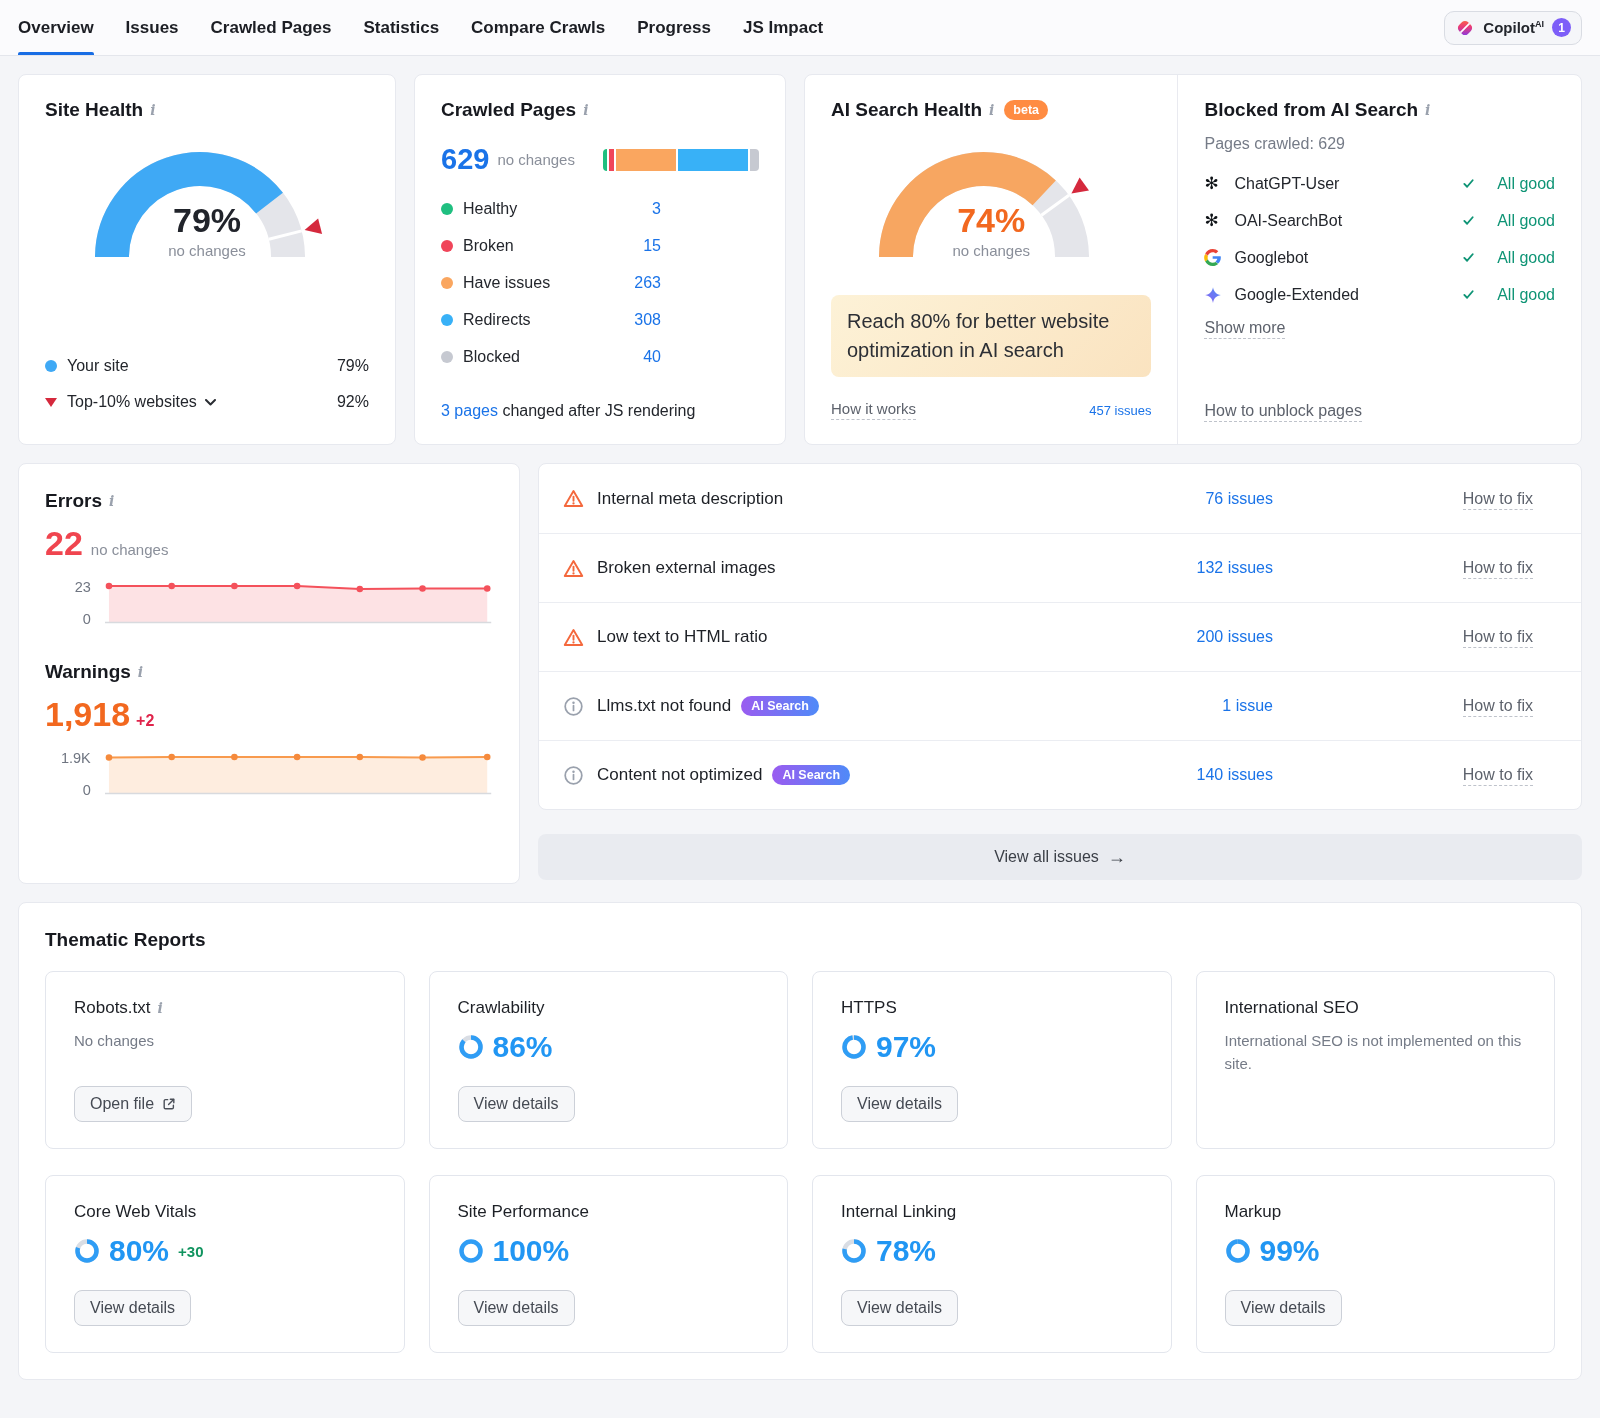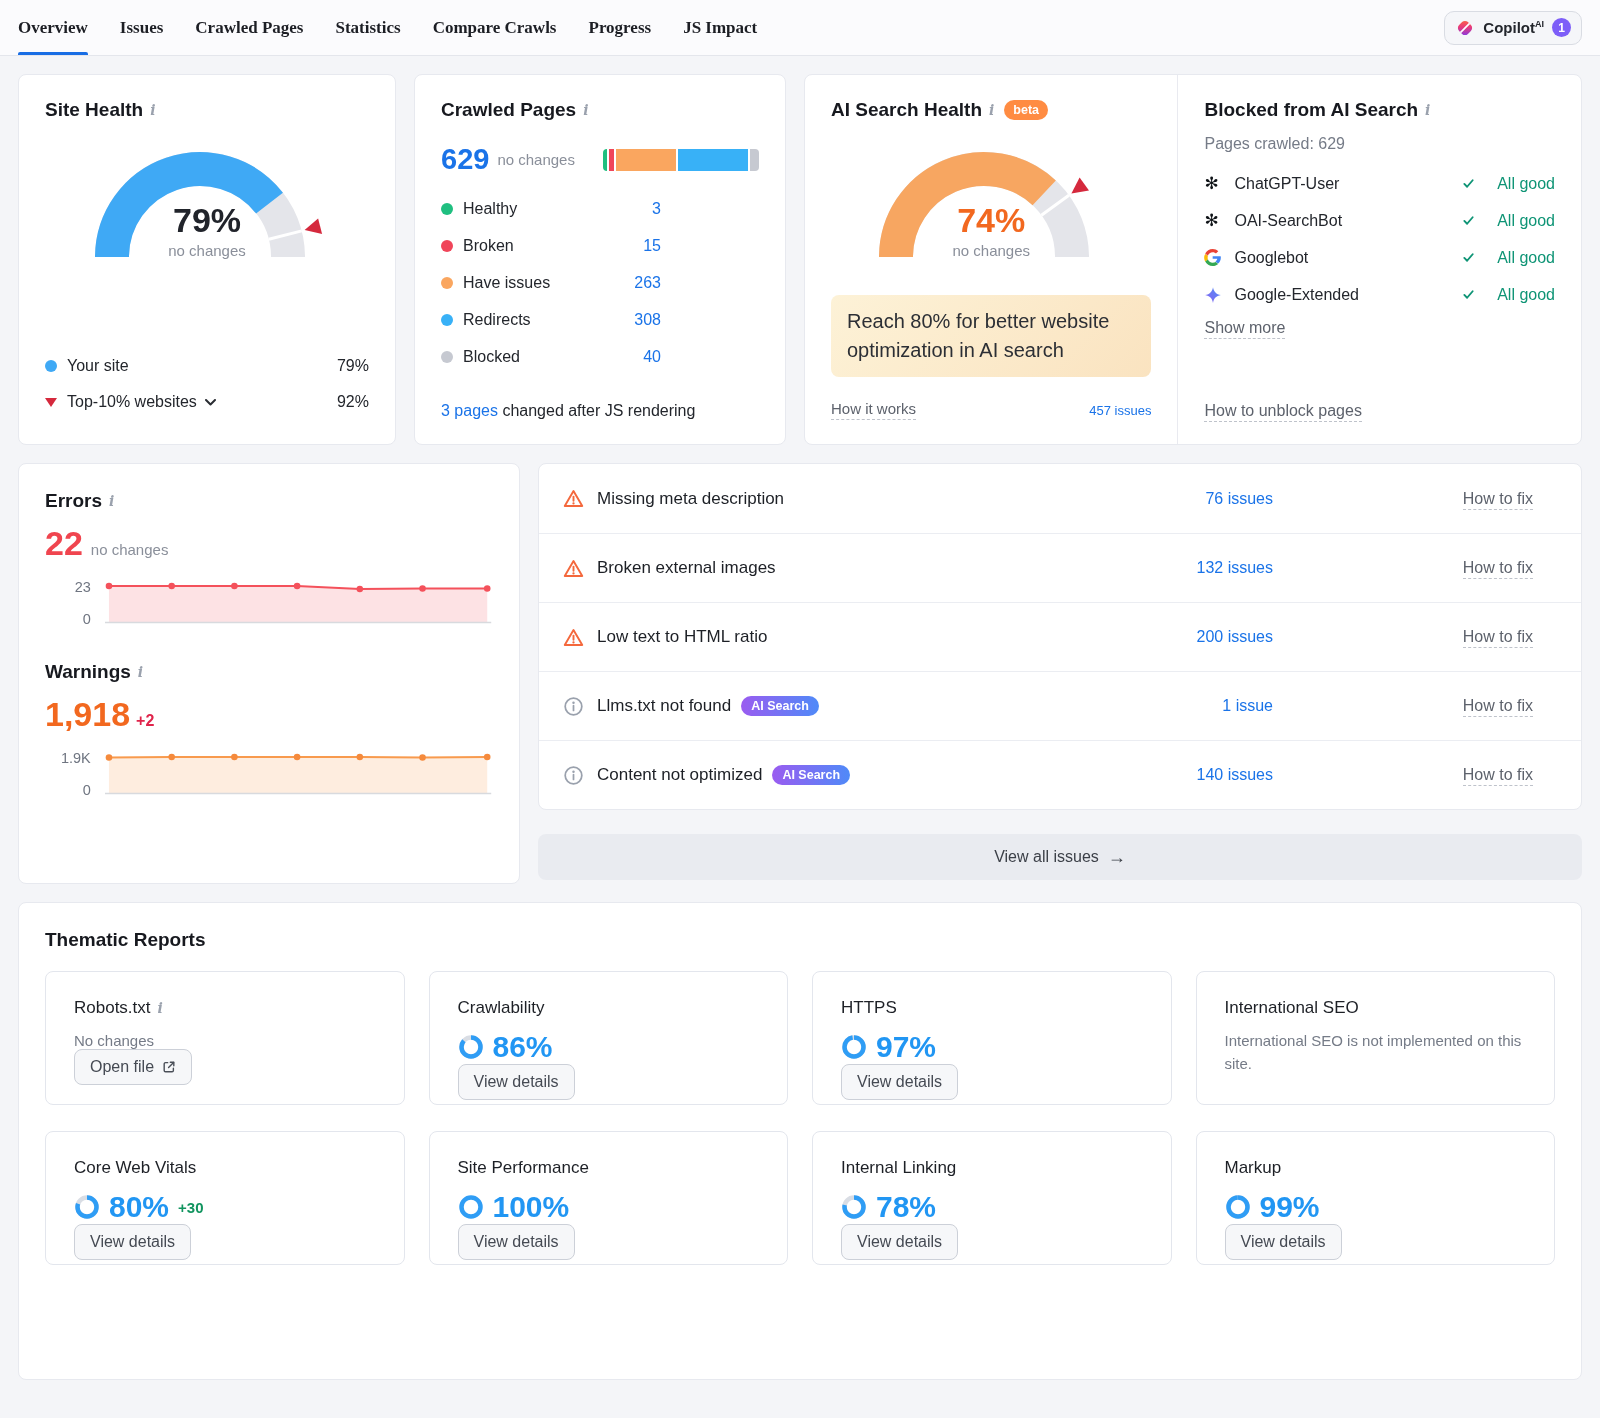--- a/index.html
+++ b/index.html
@@ -1,21 +1,21 @@
 <!DOCTYPE html>
 <html><head>
 <meta charset="utf-8">
 <style>
   * { margin:0; padding:0; box-sizing:border-box; }
   html,body { width:1600px; }
   body { background:#f4f5f8; font-family:"Liberation Sans", sans-serif; color:#17191f; }
 
   
   .nav { height:56px; background:#fbfbfd; border-bottom:1px solid #e4e6ec; display:flex; align-items:center; justify-content:space-between; padding:0 18px; }
-  .tabs { display:flex; height:100%;font-family:Liberation Serif, serif; }
+  .tabs { display:flex; height:100%; }
   .tab { position:relative; display:flex; align-items:center; height:100%; margin-right:32px; font-size:17px; font-weight:600; color:#1c1e24; cursor:pointer; white-space:nowrap; }
   .tab.active::after { content:""; position:absolute; left:0; right:0; bottom:0; height:3px; background:#186de4; border-radius:2px 2px 0 0; }
   .copilot { display:flex; align-items:center; gap:8px; background:#f5f6f9; border:1px solid #d9dce3; border-radius:10px; padding:6px 10px; cursor:pointer; }
   .copilot-label { font-size:15px; font-weight:700; color:#23262c; }
   .copilot-label sup { font-size:9px; font-weight:700; }
   .copilot-badge { width:19px; height:19px; border-radius:50%; background:#7d5ef8; color:#fff; font-size:12px; font-weight:700; display:flex; align-items:center; justify-content:center; }
 
   .main { padding:18px; }
   .card { background:#fff; border:1px solid #e7e9ef; border-radius:8px; }
 
@@ -91,21 +91,21 @@
   .issue-title { font-size:17px; color:#1d2026; }
   .tag-pill { margin-left:10px; background:linear-gradient(90deg,#9a5cf0,#4f8af8); color:#fff; font-size:12.5px; font-weight:600; border-radius:11px; padding:3px 10px; }
   .issue-count { margin-left:auto; text-align:right; font-size:16px; }
   .issue-fix { flex:0 0 260px; text-align:right; font-size:16px; }
   .view-all { margin-top:24px; height:46px; background:#e9ebf0; border-radius:8px; display:flex; align-items:center; justify-content:center; gap:9px; font-size:16px; color:#3c4048; cursor:pointer; }
   .view-all .arrow { font-size:18px; }
 
   
   .card-thematic { margin-top:18px; padding:26px; height:478px; }
   .tgrid { display:grid; grid-template-columns:repeat(4,1fr); gap:26px 24px; margin-top:20px; }
-  .tcard { border:1px solid #e3e6ed; border-radius:8px; padding:26px 28px; height:134px; display:flex; flex-direction:column; }
+  .tcard { border:1px solid #e3e6ed; border-radius:8px; padding:26px 28px; height:178px; display:flex; flex-direction:column; }
   .tcard-title { font-size:17px; color:#1d2026; display:flex; align-items:center; }
   .tcard-sub { font-size:15px; color:#757b87; margin-top:14px; }
   .tcard-desc { font-size:15px; color:#757b87; margin-top:12px; line-height:1.5; }
   .score-row { display:flex; align-items:center; gap:9px; margin-top:12px; }
   .score-val { font-size:30px; font-weight:700; color:#2196f3; }
   .score-delta { font-size:15px; font-weight:700; color:#11945f; }
   .btn { margin-top:auto; align-self:flex-start; display:inline-flex; align-items:center; gap:8px; background:#f6f7f9; border:1px solid #ccd0d8; border-radius:8px; padding:8px 15px; font-size:16px; color:#454a53; cursor:pointer; }
 </style>
 </head>
 <body>
@@ -385,21 +385,21 @@
     <div class="issues-col">
       <div class="card issues-card">
         <div class="issue-row">
           <span class="issue-ic">
               <svg width="21" height="21" viewBox="0 0 24 24">
                 <path d="M12 3.5 L22 20.5 H2 Z" fill="none" stroke="#f4683c" stroke-width="2.2" stroke-linejoin="round"></path>
                 <line x1="12" y1="10" x2="12" y2="14.5" stroke="#f4683c" stroke-width="2.2" stroke-linecap="round"></line>
                 <circle cx="12" cy="17.6" r="1.3" fill="#f4683c"></circle>
               </svg>
             </span>
-          <span class="issue-title">Missing meta description</span>
+          <span class="issue-title">Internal meta description</span>
           <a class="issue-count link">76 issues</a>
           <a class="issue-fix"><span class="dashed-link">How to fix</span></a>
         </div>
         <div class="issue-row">
           <span class="issue-ic">
               <svg width="21" height="21" viewBox="0 0 24 24">
                 <path d="M12 3.5 L22 20.5 H2 Z" fill="none" stroke="#f4683c" stroke-width="2.2" stroke-linejoin="round"></path>
                 <line x1="12" y1="10" x2="12" y2="14.5" stroke="#f4683c" stroke-width="2.2" stroke-linecap="round"></line>
                 <circle cx="12" cy="17.6" r="1.3" fill="#f4683c"></circle>
               </svg>

